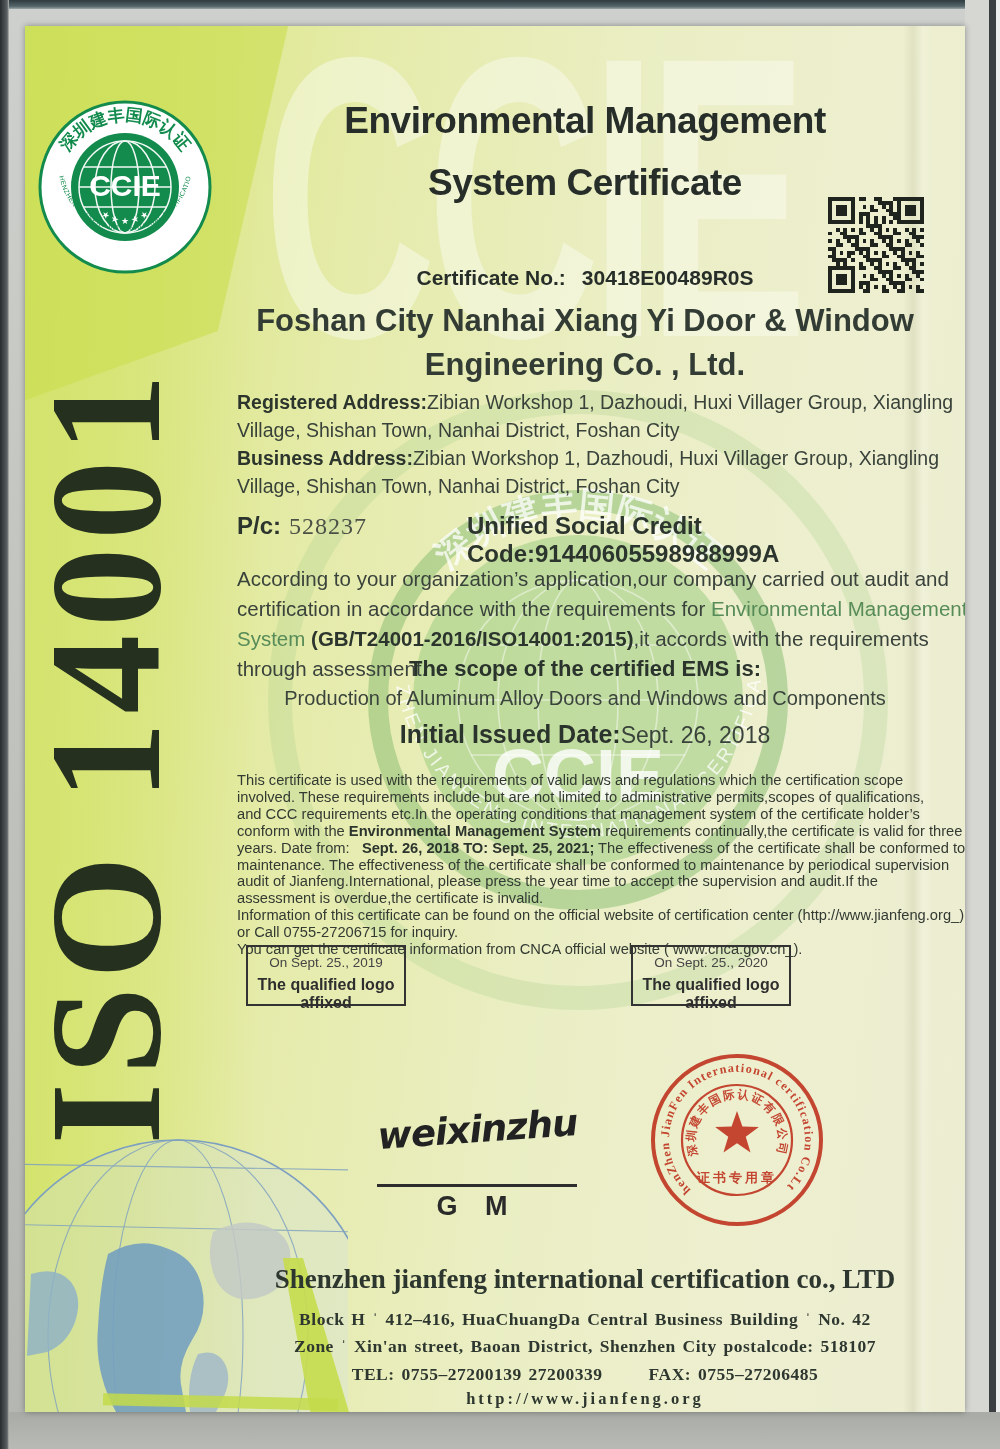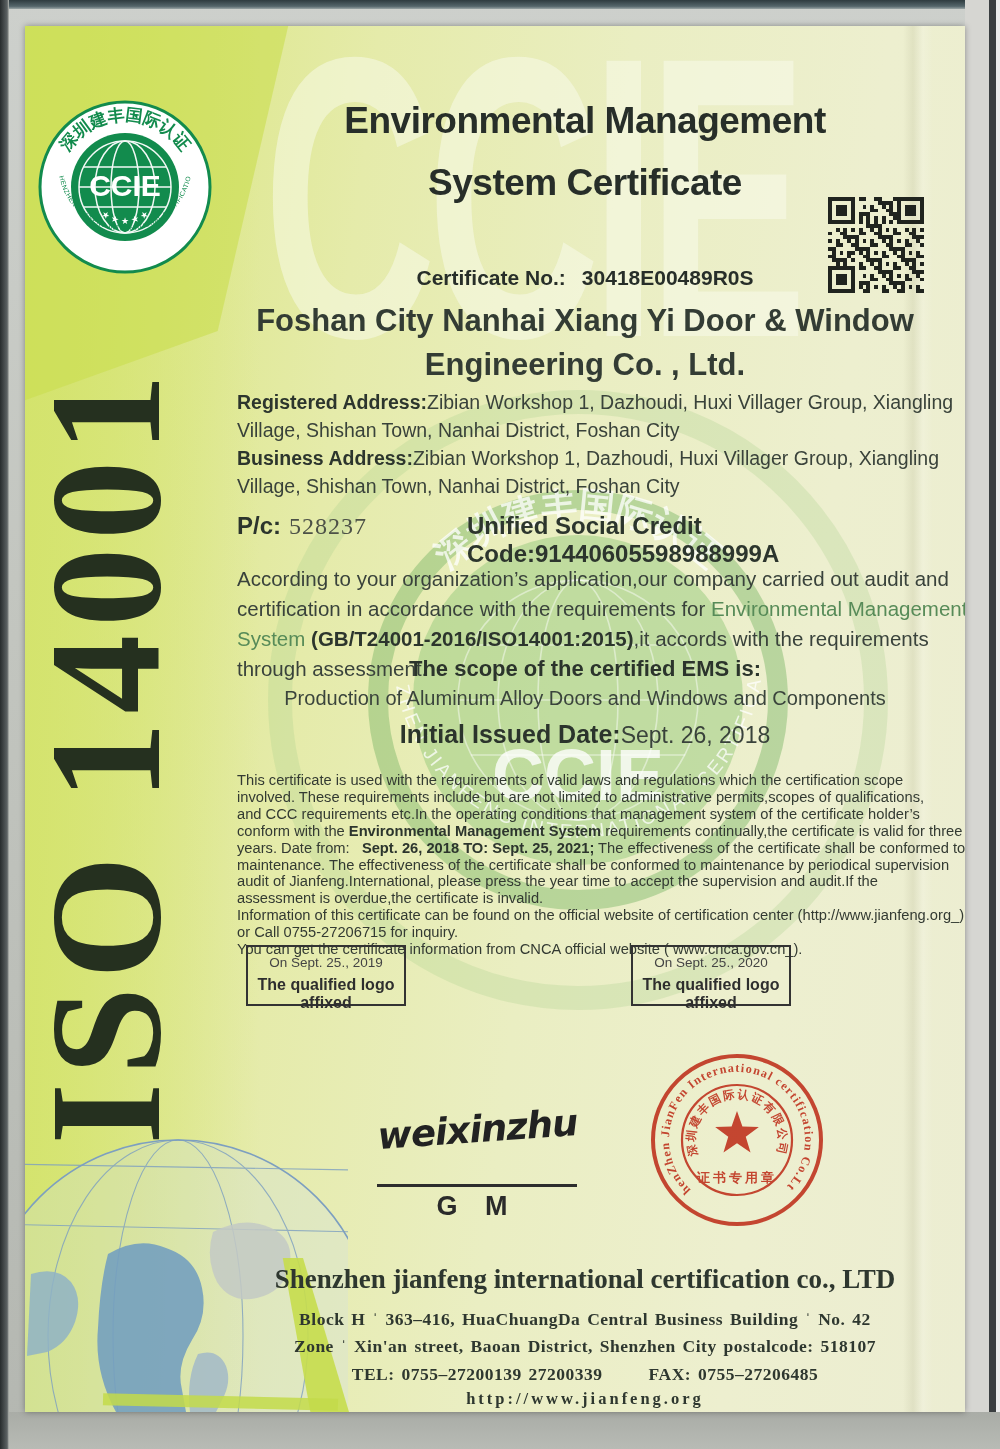--- a/index.html
+++ b/index.html
@@ -537,20 +537,20 @@
       <text font-family="Liberation Sans, sans-serif" font-size="11.5" font-weight="700" letter-spacing="2" fill="#cf3a2a">
         <textPath href="#sealInner" startOffset="50%" text-anchor="middle">深圳建丰国际认证有限公司</textPath>
       </text>
       <g transform="translate(0,-6)">
         <polygon fill="#cf3a2a" points="0,-23 5.41,-7.44 21.87,-7.11 8.75,2.84 13.52,18.61 0,9.2 -13.52,18.61 -8.75,2.84 -21.87,-7.11 -5.41,-7.44"></polygon>
       </g>
       <text x="0" y="42" text-anchor="middle" font-family="Liberation Sans, sans-serif" font-size="13" font-weight="700" letter-spacing="3" fill="#cf3a2a">证书专用章</text>
     </svg>
 
     <div class="t center-col footer f-company" style="top:1238px;">Shenzhen jianfeng international certification co., LTD</div>
-    <div class="t center-col footer f-line" style="top:1283px;">Block H ˈ 363–416, HuaChuangDa Central Business Building ˈ  No. 42</div>
+    <div class="t center-col footer f-line" style="top:1283px;">Block H ˈ 412–416, HuaChuangDa Central Business Building ˈ  No. 42</div>
     <div class="t center-col footer f-line" style="top:1310px;">Zone ˈ  Xin'an street, Baoan District, Shenzhen City  postalcode:  518107</div>
     <div class="t center-col footer f-line f-tel" style="top:1338px;">
       <span>TEL: 0755–27200139  27200339</span><span class="gap"></span><span>FAX: 0755–27206485</span>
     </div>
     <div class="t center-col footer f-url" style="top:1363px;">http://www.jianfeng.org</div>
   </div>
 </div>
 
 </body></html>

